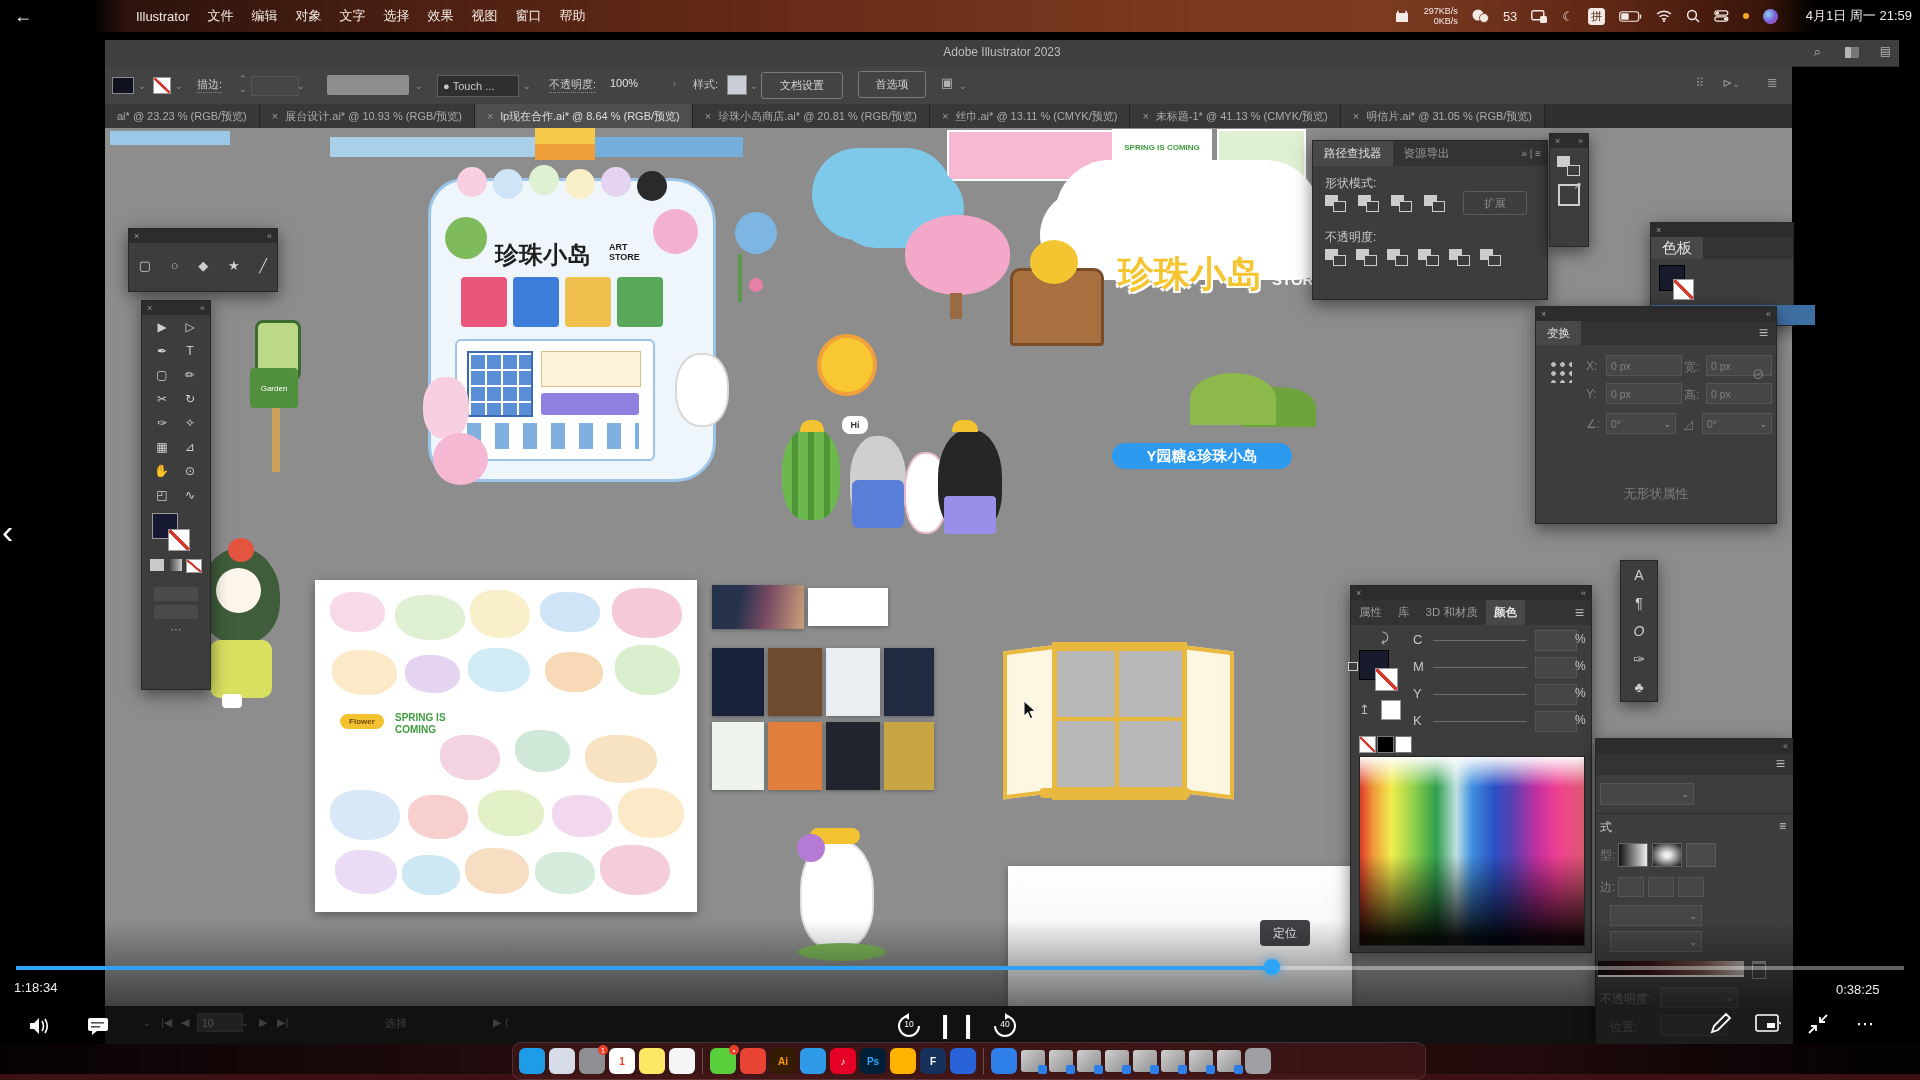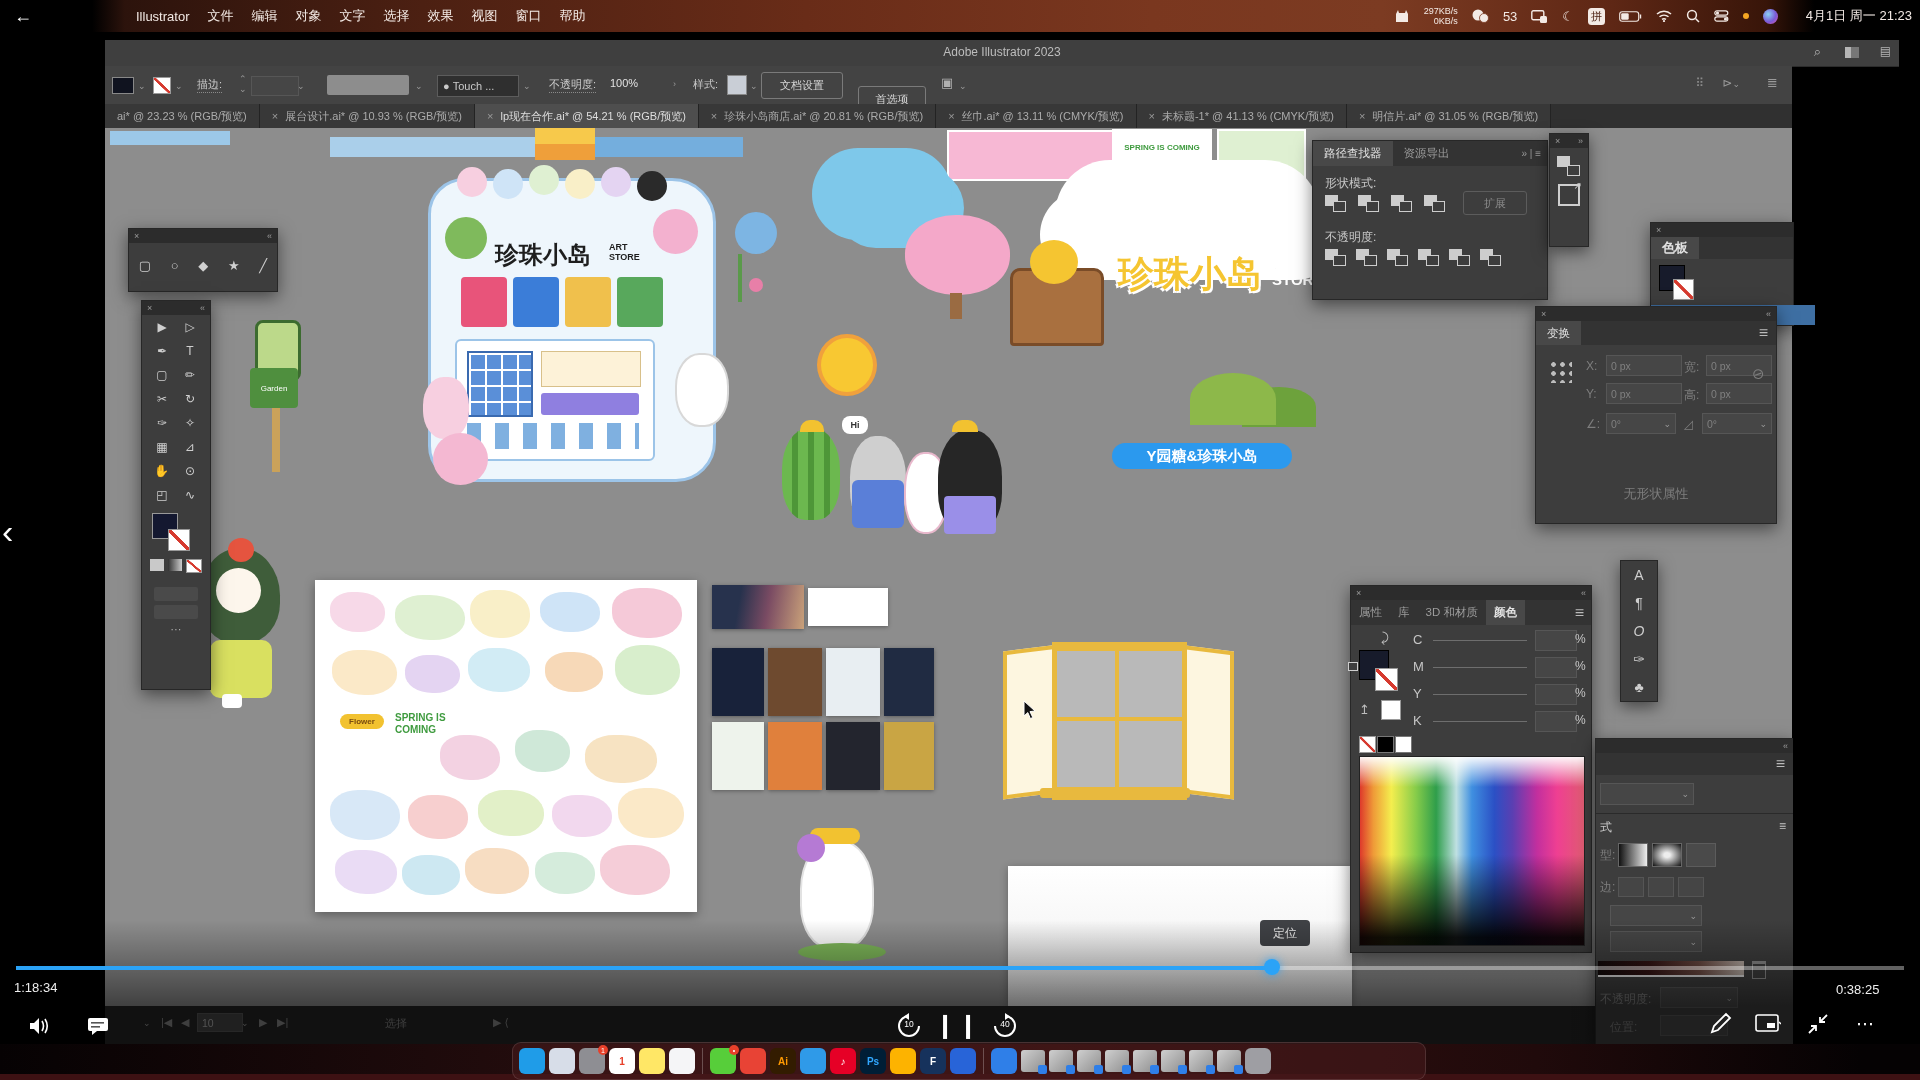--- a/index.html
+++ b/index.html
@@ -93,39 +93,39 @@
     <span class="abs chev" style="left:310px;top:15px;">⌄</span>
     <span class="abs" style="left:332px;top:9px;width:70px;height:20px;background:#2f2f2f;border:1px solid #5c5c5c;color:#e8e8e8;font-size:11px;display:flex;align-items:center;padding:0 5px;"><span>●</span>&nbsp;<span>Touch ...</span></span>
     <span class="abs chev" style="left:418px;top:15px;">⌄</span>
     <span class="abs" style="left:444px;top:11px;border-bottom:1px dotted #8a8a8a;">不透明度:</span>
     <span class="abs" style="left:505px;top:11px;color:#e2e2e2;">100%</span>
     <span class="abs chev" style="left:568px;top:13px;">›</span>
     <span class="abs" style="left:588px;top:11px;">样式:</span>
     <span class="abs" style="left:622px;top:9px;width:18px;height:18px;background:#c9ced6;border:1px solid #888;"></span>
     <span class="abs chev" style="left:645px;top:15px;">⌄</span>
     <span class="abs btn" style="left:656px;top:6px;width:80px;height:25px;">文档设置</span>
-    <span class="abs btn" style="left:753px;top:20px;width:66px;height:25px;">首选项</span>
+    <span class="abs btn" style="left:753px;top:5px;width:66px;height:25px;">首选项</span>
     <span class="abs" style="left:836px;top:9px;color:#b0b0b0;font-size:13px;">▣</span>
     <span class="abs chev" style="left:854px;top:15px;">⌄</span>
     <span class="abs" style="right:88px;top:10px;color:#8a8a8a;font-size:12px;">⠿</span>
     <span class="abs" style="right:52px;top:10px;color:#9a9a9a;font-size:12px;">⊳<span class="chev">⌄</span></span>
     <span class="abs" style="right:14px;top:9px;color:#9a9a9a;font-size:13px;">≣</span>
   </div>
 
   <div class="abs tabbar" id="tabs">
       <div class="tab">
         <span>ai* @ 23.23 % (RGB/预览)</span>
       </div>
       <div class="tab">
         <span class="x">×</span>
         <span>展台设计.ai* @ 10.93 % (RGB/预览)</span>
       </div>
       <div class="tab active">
         <span class="x">×</span>
-        <span>lp现在合作.ai* @ 54.21 % (RGB/预览)</span>
+        <span>lp现在合作.ai* @ 8.64 % (RGB/预览)</span>
       </div>
       <div class="tab">
         <span class="x">×</span>
         <span>珍珠小岛商店.ai* @ 20.81 % (RGB/预览)</span>
       </div>
       <div class="tab">
         <span class="x">×</span>
         <span>丝巾.ai* @ 13.11 % (CMYK/预览)</span>
       </div>
       <div class="tab">
@@ -382,21 +382,21 @@
         </span>
     </div>
   </div>
 
   <div class="abs panel" style="left:1650px;top:222px;width:142px;height:102px;">
     <div class="phead">
         <span>×</span>
         <span></span>
       </div>
     <div class="ptabs" style="height:22px;">
-        <div class="ptab active" style="font-size:13px;font-weight:bold;">色板</div>
+        <div class="ptab active" style="font-size:15px;">色板</div>
       </div>
     <span class="abs" style="left:8px;top:42px;width:24px;height:24px;background:#171b2b;border:1px solid #000;"></span>
     <span class="abs swnone" style="left:22px;top:56px;width:19px;height:19px;"></span>
     <div class="abs" style="left:0;top:82px;width:140px;height:20px;background:#3e6fa3;display:flex;align-items:center;gap:8px;padding-left:24px;">
       <span class="swnone" style="width:15px;height:15px;display:inline-block;"></span>
       <span style="color:#eee;font-size:12px;">[无]</span>
     </div>
   </div>
 
   <div class="abs panel" style="left:1535px;top:306px;width:240px;height:216px;">
@@ -701,16 +701,16 @@
         <svg width="15" height="12" viewBox="0 0 15 12">
             <rect x="0.8" y="0.8" width="13" height="4.4" rx="2.2" stroke="#f3eae5" stroke-width="1.2" fill="none"></rect>
             <circle cx="3.5" cy="3" r="1.6" fill="#f3eae5"></circle>
             <rect x="0.8" y="6.8" width="13" height="4.4" rx="2.2" stroke="#f3eae5" stroke-width="1.2" fill="none"></rect>
             <circle cx="11.5" cy="9" r="1.6" fill="#f3eae5"></circle>
           </svg>
       </span>
       <span style="width:6px;height:6px;border-radius:50%;background:#f5a623;"></span>
       <span style="width:15px;height:15px;border-radius:50%;background:radial-gradient(circle at 35% 35%,#8ad1f5,#7a5ad8 55%,#e05aa8);"></span>
     </div>
-    <span class="abs" style="right:8px;top:7px;font-size:13px;">4月1日 周一 21:23</span>
+    <span class="abs" style="right:8px;top:7px;font-size:13px;">4月1日 周一 21:59</span>
   </div>
 
 </div>
 
 </body></html>

